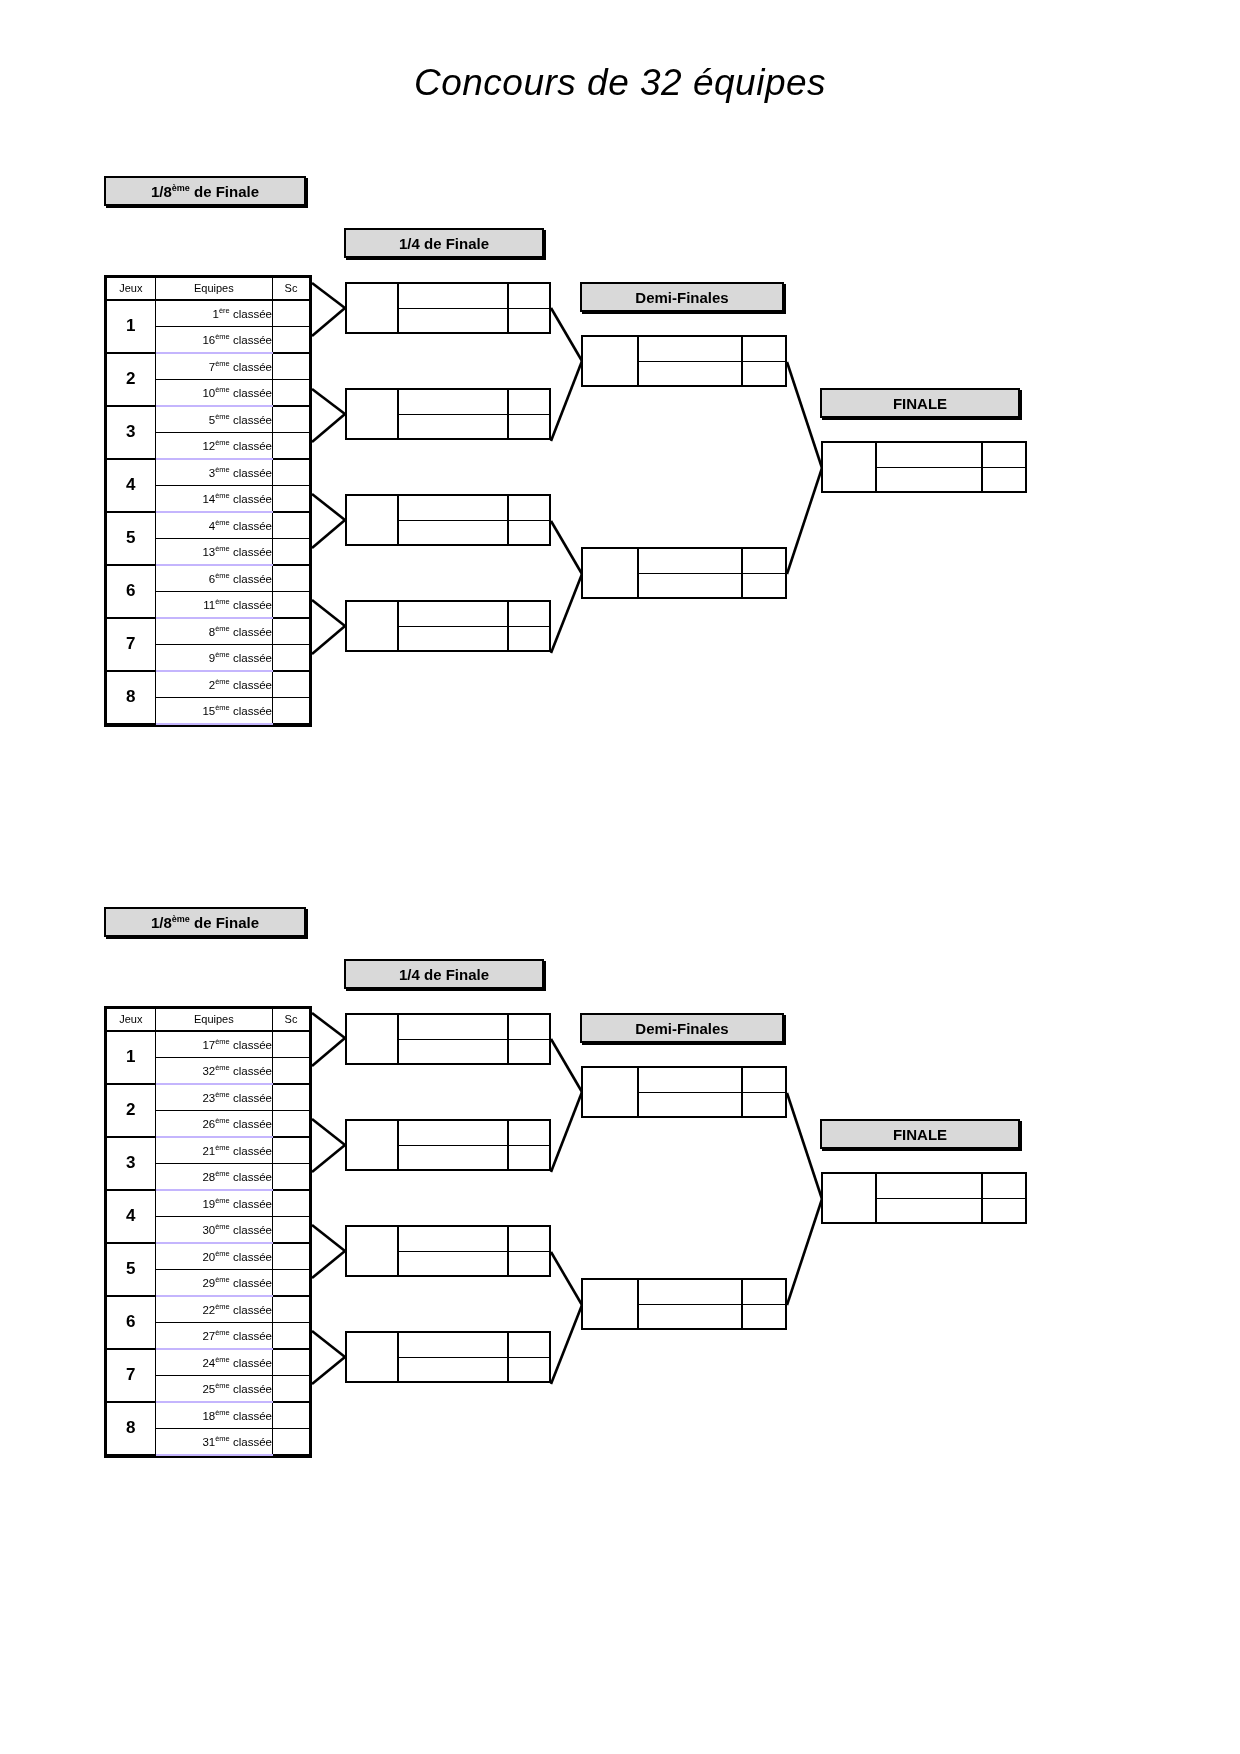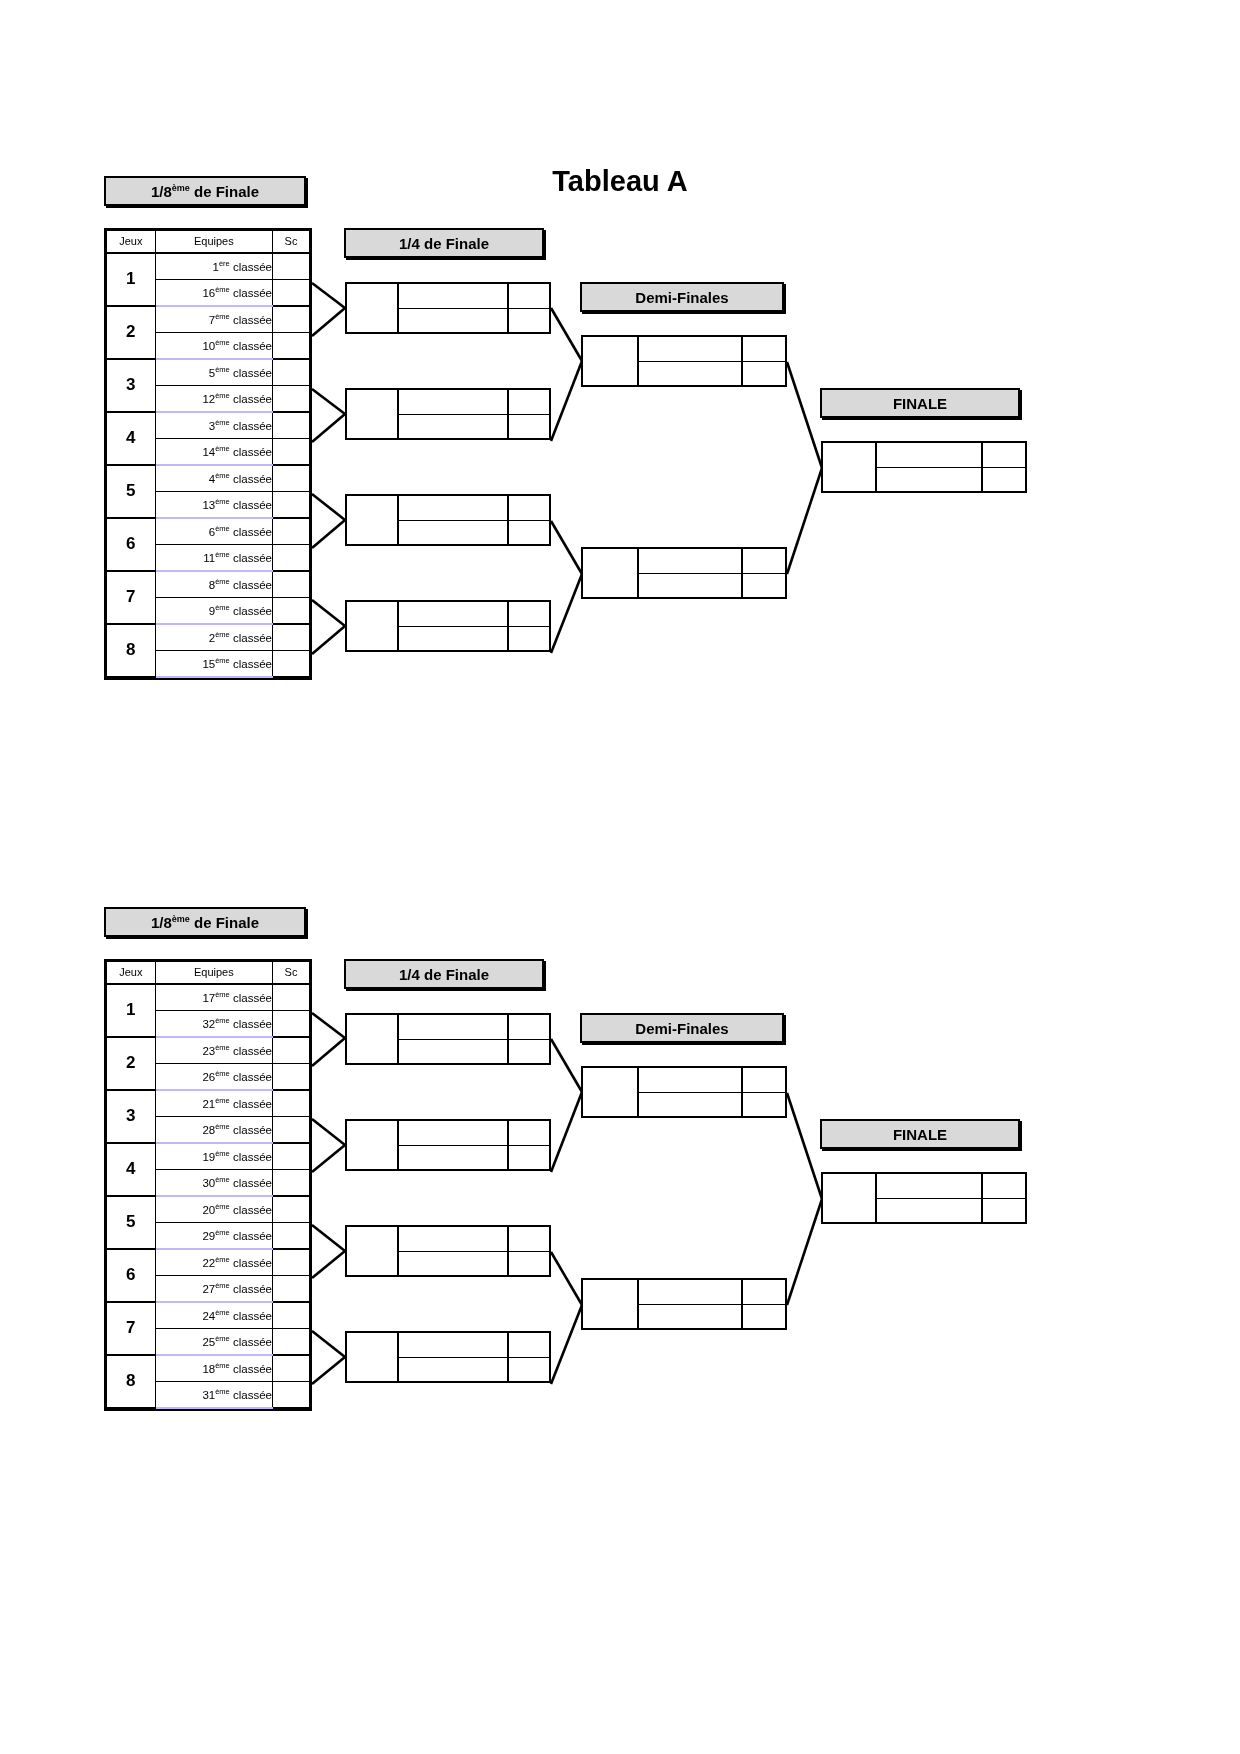--- a/index.html
+++ b/index.html
@@ -44,20 +44,21 @@
     font-size:15px;
     line-height:1;
   }
   .banner sup { font-size:9px; vertical-align:super; }
 
   
   .r16 {
     position:absolute;
     border:2px solid #000;
     background:#7f1d1d;
+    margin-top:47px;
   }
   .r16 table { border-collapse:collapse; width:100%; }
   .r16 th, .r16 td {
     border:1px solid #000;
     padding:0;
     height:26.5px;
     font-size:11px;
     text-align:center;
     vertical-align:middle;
     background:#fff;
@@ -89,20 +90,21 @@
   .mbox .cell-sc .slot:first-child { border-bottom:1px solid #000; }
 
   svg.links { position:absolute; left:0; top:0; width:1240px; height:1754px; pointer-events:none; }
   svg.links line { stroke:#000; stroke-width:2.6; }
 </style>
 </head>
 <body>
 
 <div class="page">
 
+  <div class="doc-title">Concours de 32 équipes</div>
 
   <svg class="links" xmlns="http://www.w3.org/2000/svg">
 
     <line x1="312" y1="283" x2="345" y2="308"></line>
     <line x1="312" y1="336" x2="345" y2="308"></line>
 
     <line x1="312" y1="389" x2="345" y2="414"></line>
     <line x1="312" y1="442" x2="345" y2="414"></line>
 
     <line x1="312" y1="494" x2="345" y2="520"></line>
@@ -129,21 +131,20 @@
     <line x1="312" y1="1331" x2="345" y2="1357"></line>
     <line x1="312" y1="1384" x2="345" y2="1357"></line>
     <line x1="551" y1="1039" x2="582" y2="1092"></line>
     <line x1="551" y1="1172" x2="582" y2="1092"></line>
     <line x1="551" y1="1252" x2="582" y2="1305"></line>
     <line x1="551" y1="1384" x2="582" y2="1305"></line>
     <line x1="787" y1="1093" x2="822" y2="1199"></line>
     <line x1="787" y1="1305" x2="822" y2="1199"></line>
   </svg>
 
-  <div class="tableau-title" style="left:420px; top:165px;">Tableau A</div>
 
   <div class="banner" style="left:104px; top:176px; width:202px; height:30px;">
     <span><span>1/8</span><sup>ème</sup><span> de Finale</span></span>
   </div>
 
   <div class="banner" style="left:344px; top:228px; width:200px; height:30px;">1/4 de Finale</div>
   <div class="banner" style="left:580px; top:282px; width:204px; height:30px;">Demi-Finales</div>
   <div class="banner" style="left:820px; top:388px; width:200px; height:30px;">FINALE</div>
 
   <div class="r16" style="left:104px; top:228px; width:208px;">

